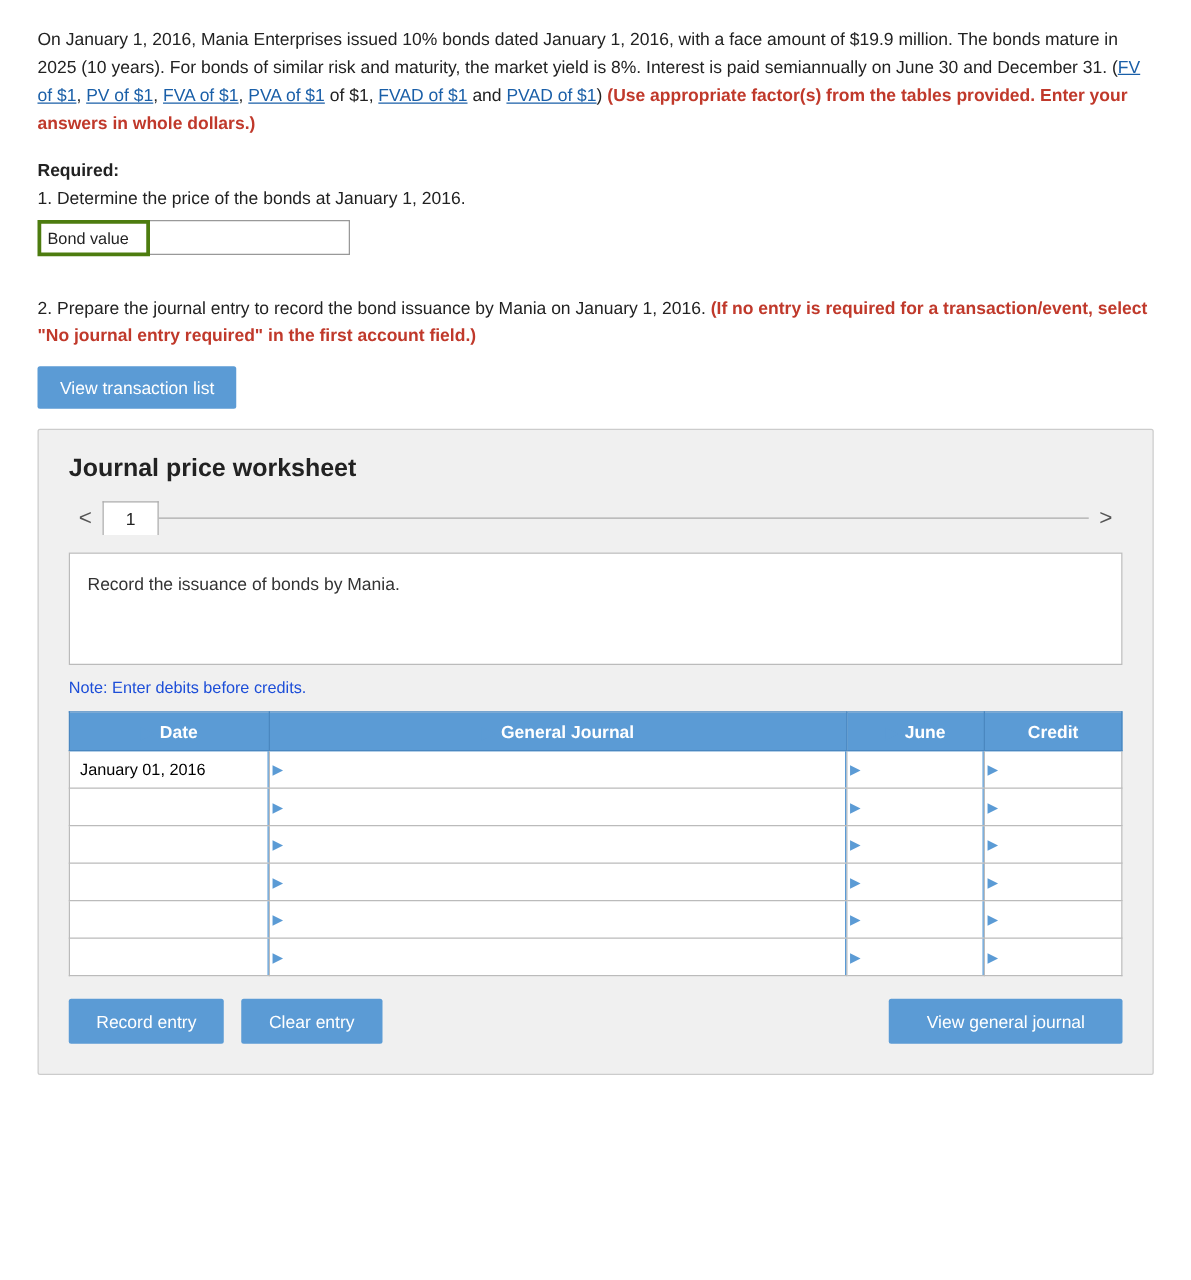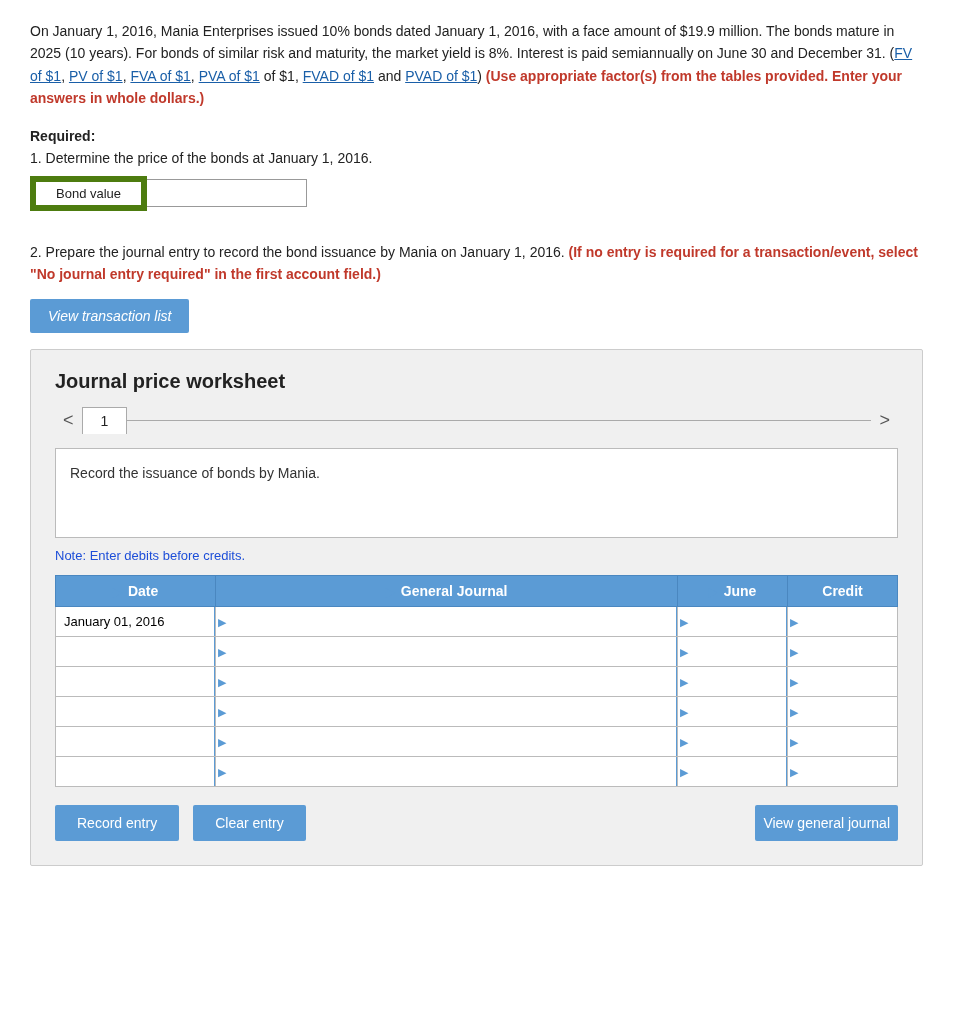--- a/index.html
+++ b/index.html
@@ -31,22 +31,22 @@
       margin-bottom: 6px;
     }
     .bond-value-row {
       display: flex;
       align-items: center;
       margin-top: 10px;
       margin-bottom: 30px;
     }
     .bond-value-label {
       background: #fff;
-      border: 6px solid #4d7c0f;
-      padding: 4px 20px;
+      border: 3px solid #4d7c0f;
+      padding: 4px 5px;
       font-size: 13px;
       min-width: 90px;
     }
     .bond-value-input {
       border: 1px solid #999;
       border-left: none;
       height: 28px;
       width: 160px;
       padding: 2px 6px;
       outline: none;
@@ -57,21 +57,20 @@
     }
     .view-transaction-btn {
       background: #5b9bd5;
       color: #fff;
       border: none;
       padding: 9px 18px;
       font-size: 14px;
       cursor: pointer;
       margin-bottom: 16px;
       border-radius: 2px;
-      font-style: italic;
     }
     .worksheet-container {
       background: #f0f0f0;
       border: 1px solid #ccc;
       border-radius: 2px;
       padding: 20px 24px 24px 24px;
       margin-bottom: 10px;
     }
     .worksheet-title {
       font-size: 20px;
@@ -206,21 +205,21 @@
       border: none;
       padding: 10px 22px;
       font-size: 14px;
       cursor: pointer;
       border-radius: 2px;
     }
     .btn-view-journal {
       background: #5b9bd5;
       color: #fff;
       border: none;
-      padding: 10px 8px;
+      padding: 10px 30px;
       font-size: 14px;
       cursor: pointer;
       border-radius: 2px;
       margin-left: auto;
     }
     .tab-right-arrow {
       margin-left: auto;
     }
   </style>
 </head>

